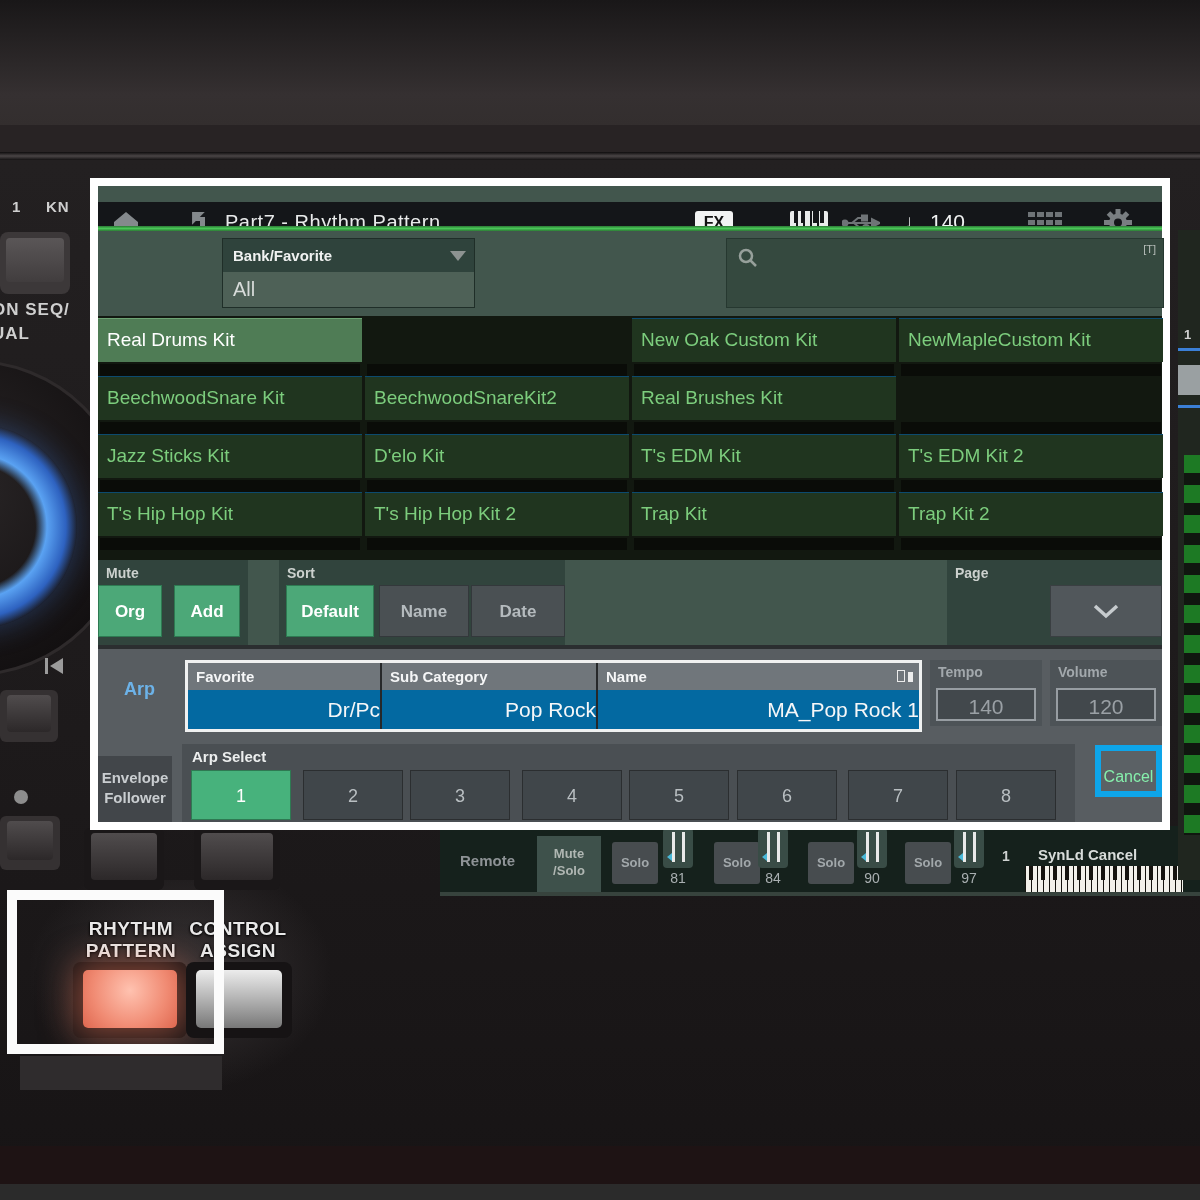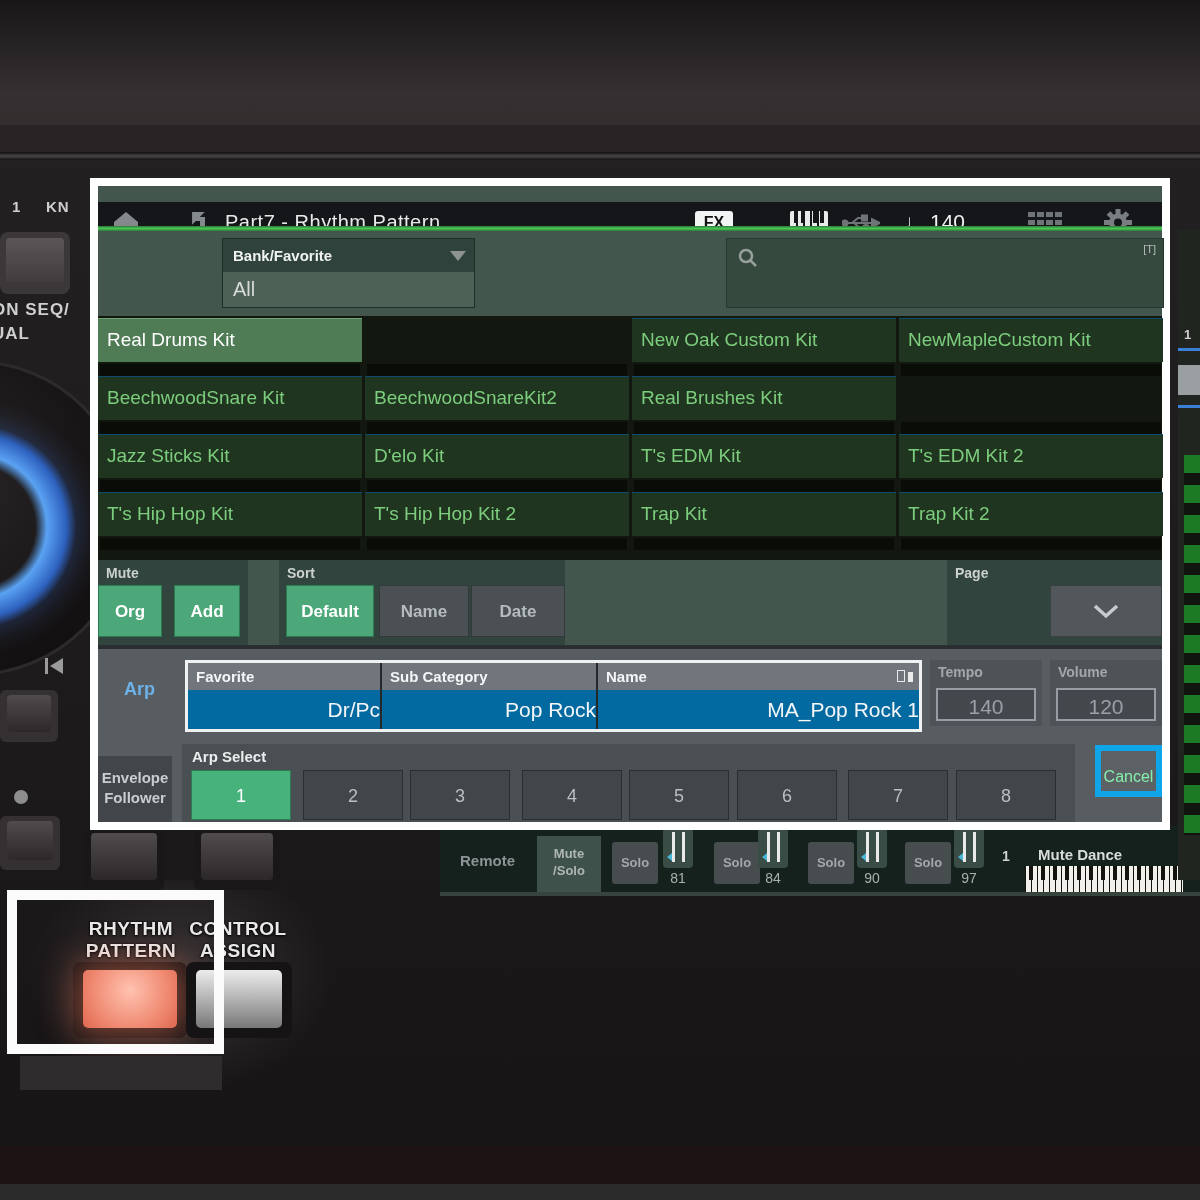--- a/index.html
+++ b/index.html
@@ -216,21 +216,21 @@
     <div class="abs slider" style="left:514px;top:2px;">
         <i class="a"></i>
         <i class="b"></i>
         <u></u>
       </div>
     <div class="abs slval" style="left:223px;top:44px;">81</div>
     <div class="abs slval" style="left:318px;top:44px;">84</div>
     <div class="abs slval" style="left:417px;top:44px;">90</div>
     <div class="abs slval" style="left:514px;top:44px;">97</div>
     <div class="abs" style="left:562px;top:22px;color:#ced2d0;font-size:14px;font-weight:bold;">1</div>
-    <div class="abs" style="left:598px;top:20px;color:#d8dcda;font-size:15px;font-weight:bold;">Mute Dance</div>
+    <div class="abs" style="left:598px;top:20px;color:#d8dcda;font-size:15px;font-weight:bold;">SynLd Cancel</div>
     <div class="abs greenpad" style="left:744px;top:12px;width:16px;height:26px;"></div>
     <div class="abs piano" style="left:585px;top:40px;width:158px;height:26px;"></div>
   </div>
 
   <div class="abs hw-right">
     <div class="abs" style="left:6px;top:97px;color:#d0d0d0;font-size:13px;font-weight:bold;">1</div>
     <div class="blue" style="top:118px;"></div>
     <div class="gbox"></div>
     <div class="blue" style="top:175px;"></div>
     <div class="gcol"></div>

